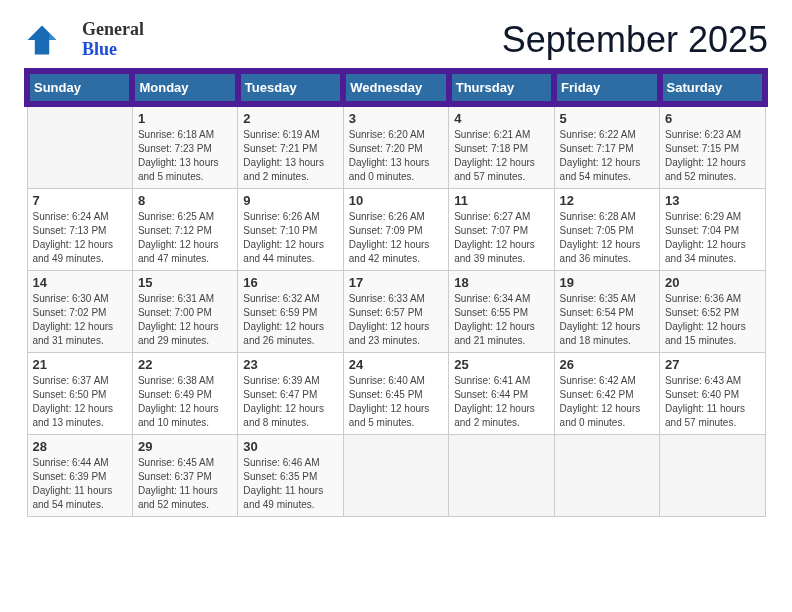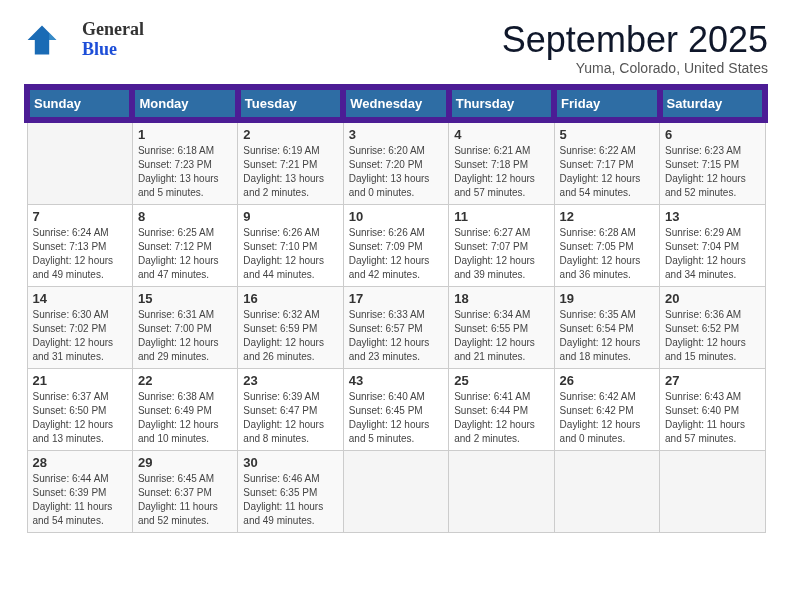--- a/index.html
+++ b/index.html
@@ -100,21 +100,20 @@
       <polygon points="20,4 36,20 28,20 28,36 12,36 12,20 4,20" fill="#1a6bb5"></polygon>
       <polygon points="20,4 36,20 28,20 28,12" fill="#4a9fd4" opacity="0.6"></polygon>
     </svg>
     <div class="logo-text">
       <div><span class="general">General</span></div>
       <div><span class="blue">Blue</span></div>
     </div>
   </div>
   <div class="title-block">
     <div class="month-title">September 2025</div>
-    <div class="location">Yuma, Colorado, United States</div>
   </div>
 </div>
 
 <table>
   <thead>
     <tr>
     <th>Sunday</th>
         <th>Monday</th>
         <th>Tuesday</th>
         <th>Wednesday</th>
@@ -218,21 +217,21 @@
         </td>
         <td>
           <span class="day-number">22</span>
           <div class="day-info">Sunrise: 6:38 AM<br>Sunset: 6:49 PM<br>Daylight: 12 hours and 10 minutes.</div>
         </td>
         <td>
           <span class="day-number">23</span>
           <div class="day-info">Sunrise: 6:39 AM<br>Sunset: 6:47 PM<br>Daylight: 12 hours and 8 minutes.</div>
         </td>
         <td>
-          <span class="day-number">43</span>
+          <span class="day-number">24</span>
           <div class="day-info">Sunrise: 6:40 AM<br>Sunset: 6:45 PM<br>Daylight: 12 hours and 5 minutes.</div>
         </td>
         <td>
           <span class="day-number">25</span>
           <div class="day-info">Sunrise: 6:41 AM<br>Sunset: 6:44 PM<br>Daylight: 12 hours and 2 minutes.</div>
         </td>
         <td>
           <span class="day-number">26</span>
           <div class="day-info">Sunrise: 6:42 AM<br>Sunset: 6:42 PM<br>Daylight: 12 hours and 0 minutes.</div>
         </td>

